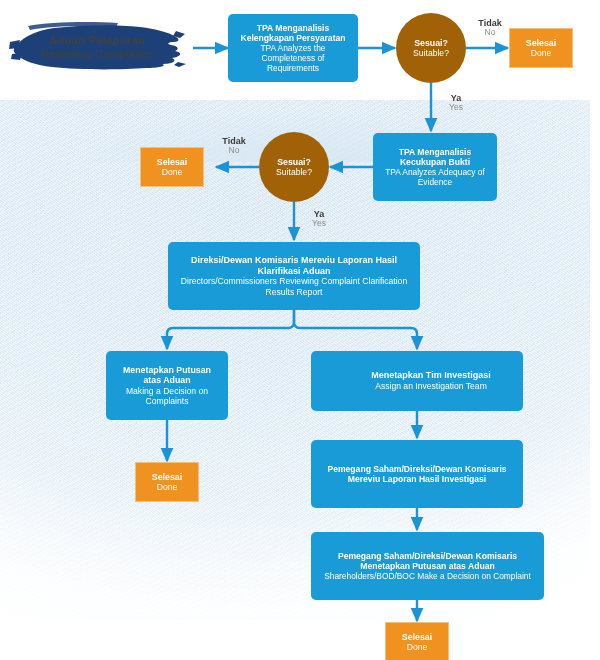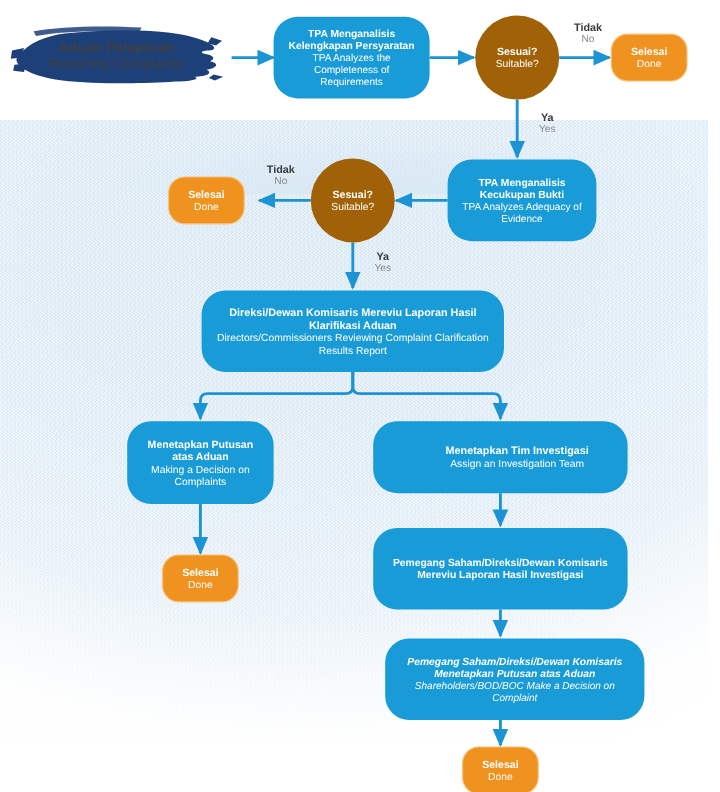--- a/index.html
+++ b/index.html
@@ -40,22 +40,22 @@
     position:absolute;left:0;top:0;width:178px;height:58px;
     display:flex;flex-direction:column;align-items:center;justify-content:center;
     color:#404040;text-align:center;line-height:1.22;
   }
   #badge .b1{font-size:11.5px;font-weight:bold;letter-spacing:.1px;}
   #badge .b2{font-size:11.5px;font-weight:normal;letter-spacing:.1px;}
 
   
   .node{position:absolute;box-sizing:border-box;display:flex;flex-direction:column;
         align-items:center;justify-content:center;text-align:center;color:#fff;}
-  .proc{background:#189bd7;border-radius:20px;padding:4px 7px;}
-  .term{background:#f0921f;border-radius:14px;border:1px solid #f7c07a;}
+  .proc{background:#189bd7;border-radius:5px;padding:4px 7px;}
+  .term{background:#f0921f;border-radius:0;border:1px solid #f7c07a;}
   .dec{background:#a16207;border-radius:50%;}
   .ln-id{font-weight:bold;line-height:1.2;}
   .ln-en{font-weight:normal;line-height:1.2;}
 
   
   .elab{position:absolute;text-align:center;line-height:1.15;}
   .elab .l-id{font-size:9px;font-weight:bold;color:#3a3a3a;display:block;}
   .elab .l-en{font-size:8.5px;font-weight:normal;color:#8a8a8a;display:block;}
 
   svg#wires{position:absolute;left:0;top:0;width:600px;height:660px;pointer-events:none;}
@@ -168,21 +168,21 @@
 
   <div class="node proc" id="n-p5" style="left:311px;top:351px;width:212px;height:60px;padding-left:35px;">
     <span class="ln-id" style="font-size:9px">Menetapkan Tim Investigasi</span>
     <span class="ln-en" style="font-size:8.6px">Assign an Investigation Team</span>
   </div>
 
   <div class="node proc" id="n-p6" style="left:311px;top:440px;width:212px;height:68px;">
     <span class="ln-id" style="font-size:8.6px">Pemegang Saham/Direksi/Dewan Komisaris Mereviu Laporan Hasil Investigasi</span>
   </div>
 
-  <div class="node proc" id="n-p7" style="left:321px;top:532px;width:216px;height:68px;font-style:italic;">
+  <div class="node proc" id="n-p7" style="left:311px;top:532px;width:233px;height:68px;">
     <span class="ln-id" style="font-size:8.6px">Pemegang Saham/Direksi/Dewan Komisaris Menetapkan Putusan atas Aduan</span>
     <span class="ln-en" style="font-size:8.4px">Shareholders/BOD/BOC Make a Decision on Complaint</span>
   </div>
 
   <div class="node term" id="n-t4" style="left:385px;top:622px;width:64px;height:40px;">
     <span class="ln-id" style="font-size:8.8px">Selesai</span>
     <span class="ln-en" style="font-size:8.6px">Done</span>
   </div>
 
   <div class="elab" style="left:462px;top:18px;width:56px;">

